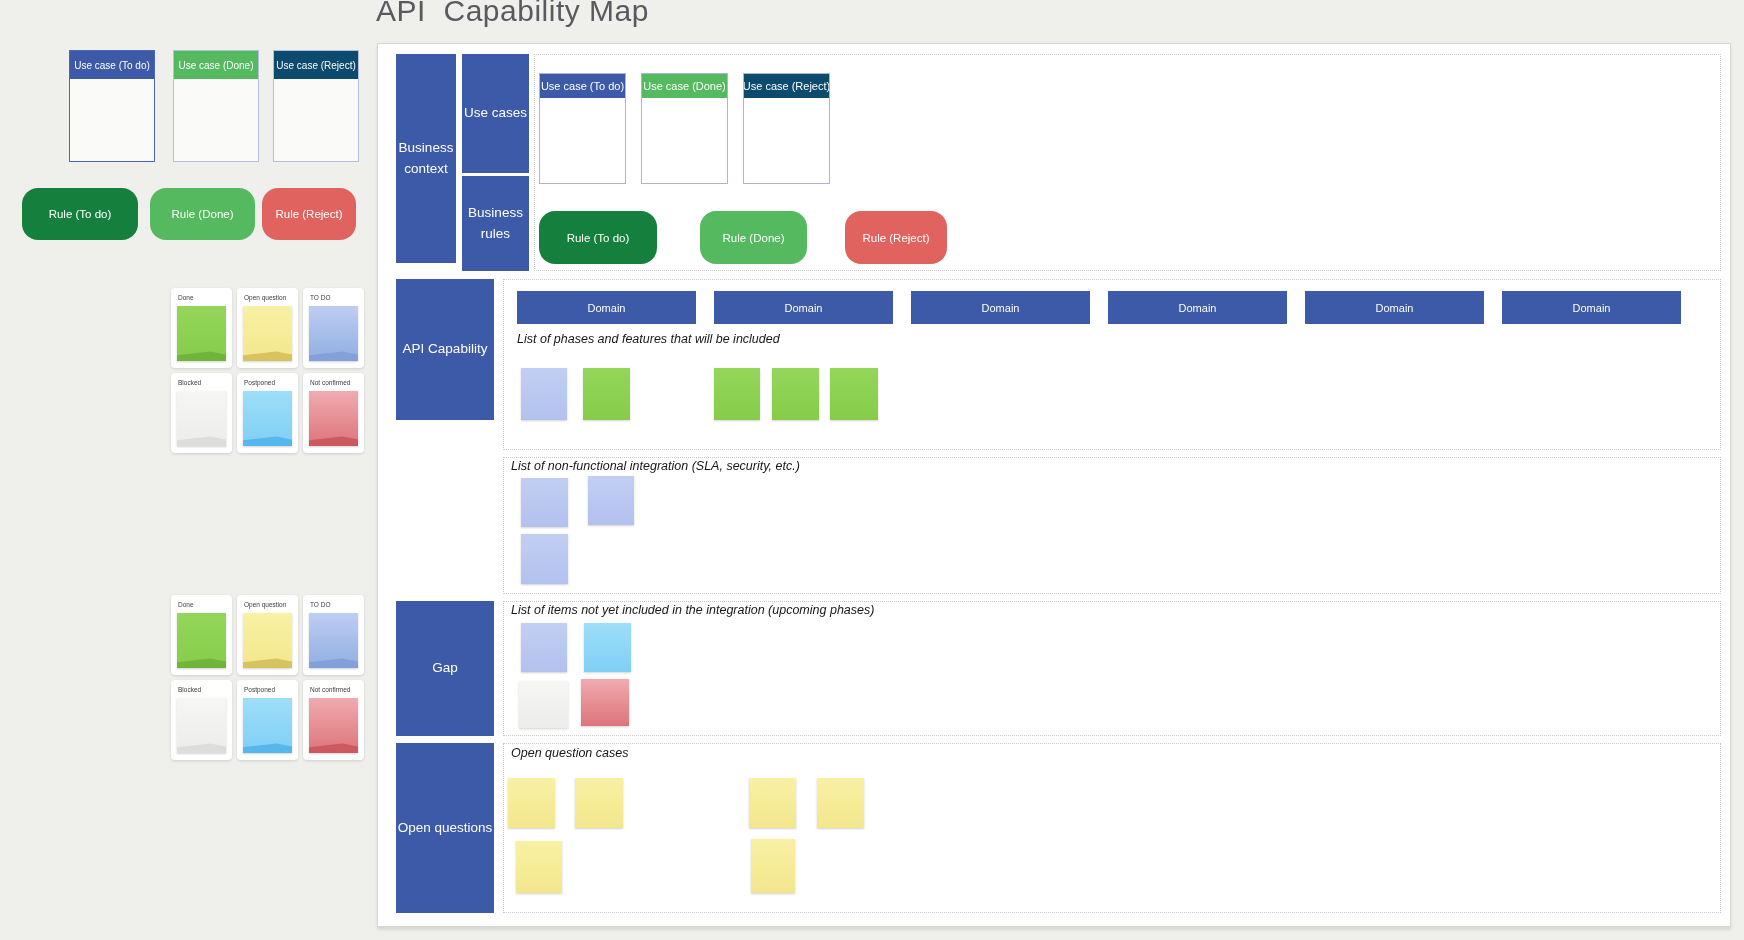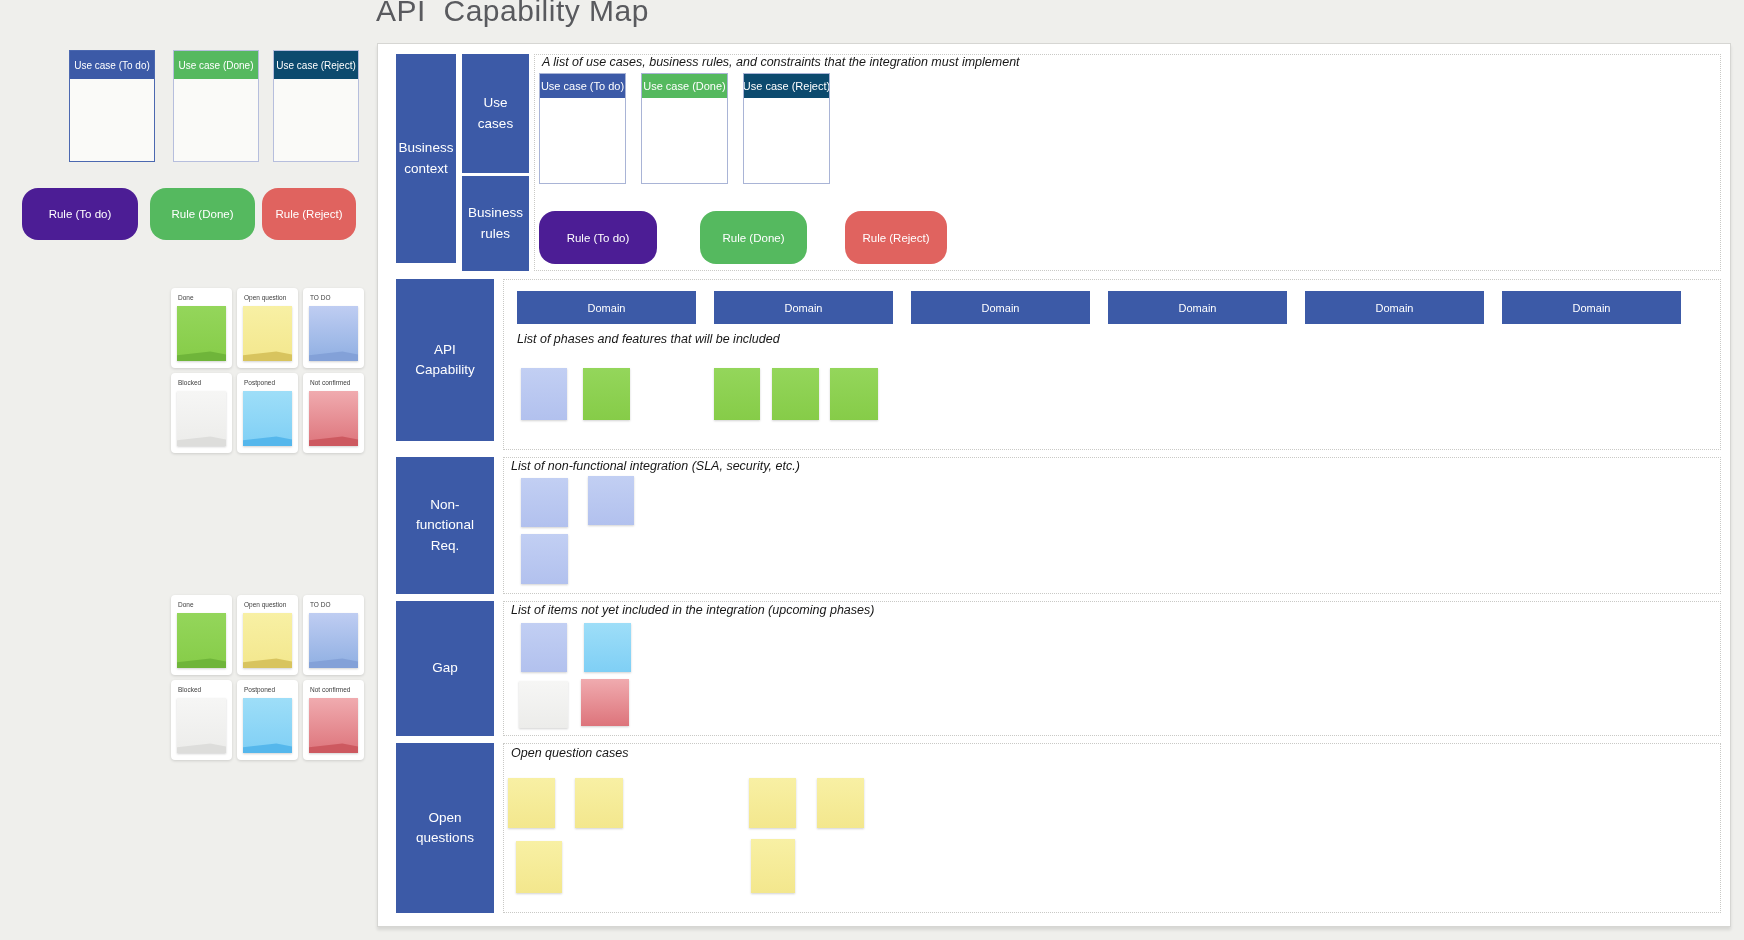--- a/index.html
+++ b/index.html
@@ -7,38 +7,38 @@
           font-family:"Liberation Sans",sans-serif;background:#efefec;}
   .abs{position:absolute;box-sizing:border-box;}
 
   
   .page-title{font-size:30px;color:#595a5e;white-space:pre;letter-spacing:.5px;}
 
   
   .board-panel{background:#ffffff;border:1px solid #d6d6d3;box-shadow:0 3px 3px rgba(0,0,0,.10);}
   .content-area{border:1px dotted #c9c9c6;}
   .row-label{background:#3c5aa7;color:#fff;display:flex;align-items:center;justify-content:center;
-             text-align:center;font-size:13.5px;line-height:1.5;padding:10px;}
+             text-align:center;font-size:13.5px;line-height:1.5;padding:0;}
   .desc{font-style:italic;font-size:12.5px;color:#171717;white-space:nowrap;}
 
   
   .uc-card{background:#ffffff;border:1px solid #a9b4d6;}
   .uc-head{height:24px;display:flex;align-items:center;justify-content:center;
            color:#fff;font-size:11px;white-space:nowrap;overflow:hidden;}
   .uc-card.small{background:#fafaf8;border:1px solid #b6bedd;}
   .uc-card.small .uc-head{height:28px;font-size:10px;}
   .uc-card.small.todo-border{border:1.5px solid #4b68b0;}
   .uc-head[data-variant="todo"]{background:#3c5aa7;}
   .uc-head[data-variant="done"]{background:#55b95f;}
   .uc-head[data-variant="reject"]{background:#0c4a6e;}
 
   
   .rule-btn{border-radius:16px;color:#fff;display:flex;align-items:center;justify-content:center;
             font-size:11.5px;white-space:nowrap;}
-  .rule-btn[data-variant="todo"]{background:#4c1d95;}
+  .rule-btn[data-variant="todo"]{background:#15803d;}
   .rule-btn[data-variant="done"]{background:#55b95f;}
   .rule-btn[data-variant="reject"]{background:#e0635f;}
 
   
   .domain-bar{background:#3c5aa7;color:#fff;display:flex;align-items:center;justify-content:center;
               font-size:11px;}
 
   
   .sticky{position:absolute;box-sizing:border-box;box-shadow:0 1px 2px rgba(0,0,0,.18);}
   .sticky[data-color="green"]{background:linear-gradient(180deg,#94d65b 0%,#86cc48 100%);--fold:#6fb53a;}
@@ -126,32 +126,30 @@
   <div class="abs legend-card" style="left:303px;top:680px;width:61px;height:80px;">
     <div class="legend-label">Not confirmed</div>
     <div class="sticky fold" style="left:6px;top:18px;width:49px;height:55px;" data-color="red"></div>
   </div>
 
   <div class="abs board-panel" style="left:377px;top:43px;width:1354px;height:884px;">
 
     <div class="abs row-label" style="left:18px;top:10px;width:60px;height:209px;">Business context</div>
     <div class="abs row-label" style="left:84px;top:10px;width:67px;height:119px;">Use cases</div>
     <div class="abs row-label" style="left:84px;top:132px;width:67px;height:95px;">Business rules</div>
-    <div class="abs row-label" style="left:18px;top:235px;width:98px;height:162px;">API Capability</div>
-    <div class="abs row-label" style="left:18px;top:413px;width:98px;height:137px;">Non-functional Req.</div>
+    <div class="abs row-label" style="left:18px;top:235px;width:98px;height:141px;">API Capability</div>
     <div class="abs row-label" style="left:18px;top:557px;width:98px;height:135px;">Gap</div>
     <div class="abs row-label" style="left:18px;top:699px;width:98px;height:170px;">Open questions</div>
 
     <div class="abs content-area" style="left:156px;top:10px;width:1187px;height:217px;"></div>
     <div class="abs content-area" style="left:125px;top:235px;width:1218px;height:171px;"></div>
     <div class="abs content-area" style="left:125px;top:413px;width:1218px;height:137px;"></div>
     <div class="abs content-area" style="left:125px;top:557px;width:1218px;height:135px;"></div>
     <div class="abs content-area" style="left:125px;top:699px;width:1218px;height:170px;"></div>
 
-    <div class="abs desc" style="left:164px;top:11px;">A list of use cases, business rules, and constraints that the integration must implement</div>
 
     <div class="abs uc-card" style="left:161px;top:29px;width:87px;height:111px;">
       <div class="uc-head" data-variant="todo">Use case (To do)</div>
     </div>
     <div class="abs uc-card" style="left:263px;top:29px;width:87px;height:111px;">
       <div class="uc-head" data-variant="done">Use case (Done)</div>
     </div>
     <div class="abs uc-card" style="left:365px;top:29px;width:87px;height:111px;">
       <div class="uc-head" data-variant="reject">Use case (Reject)</div>
     </div>

